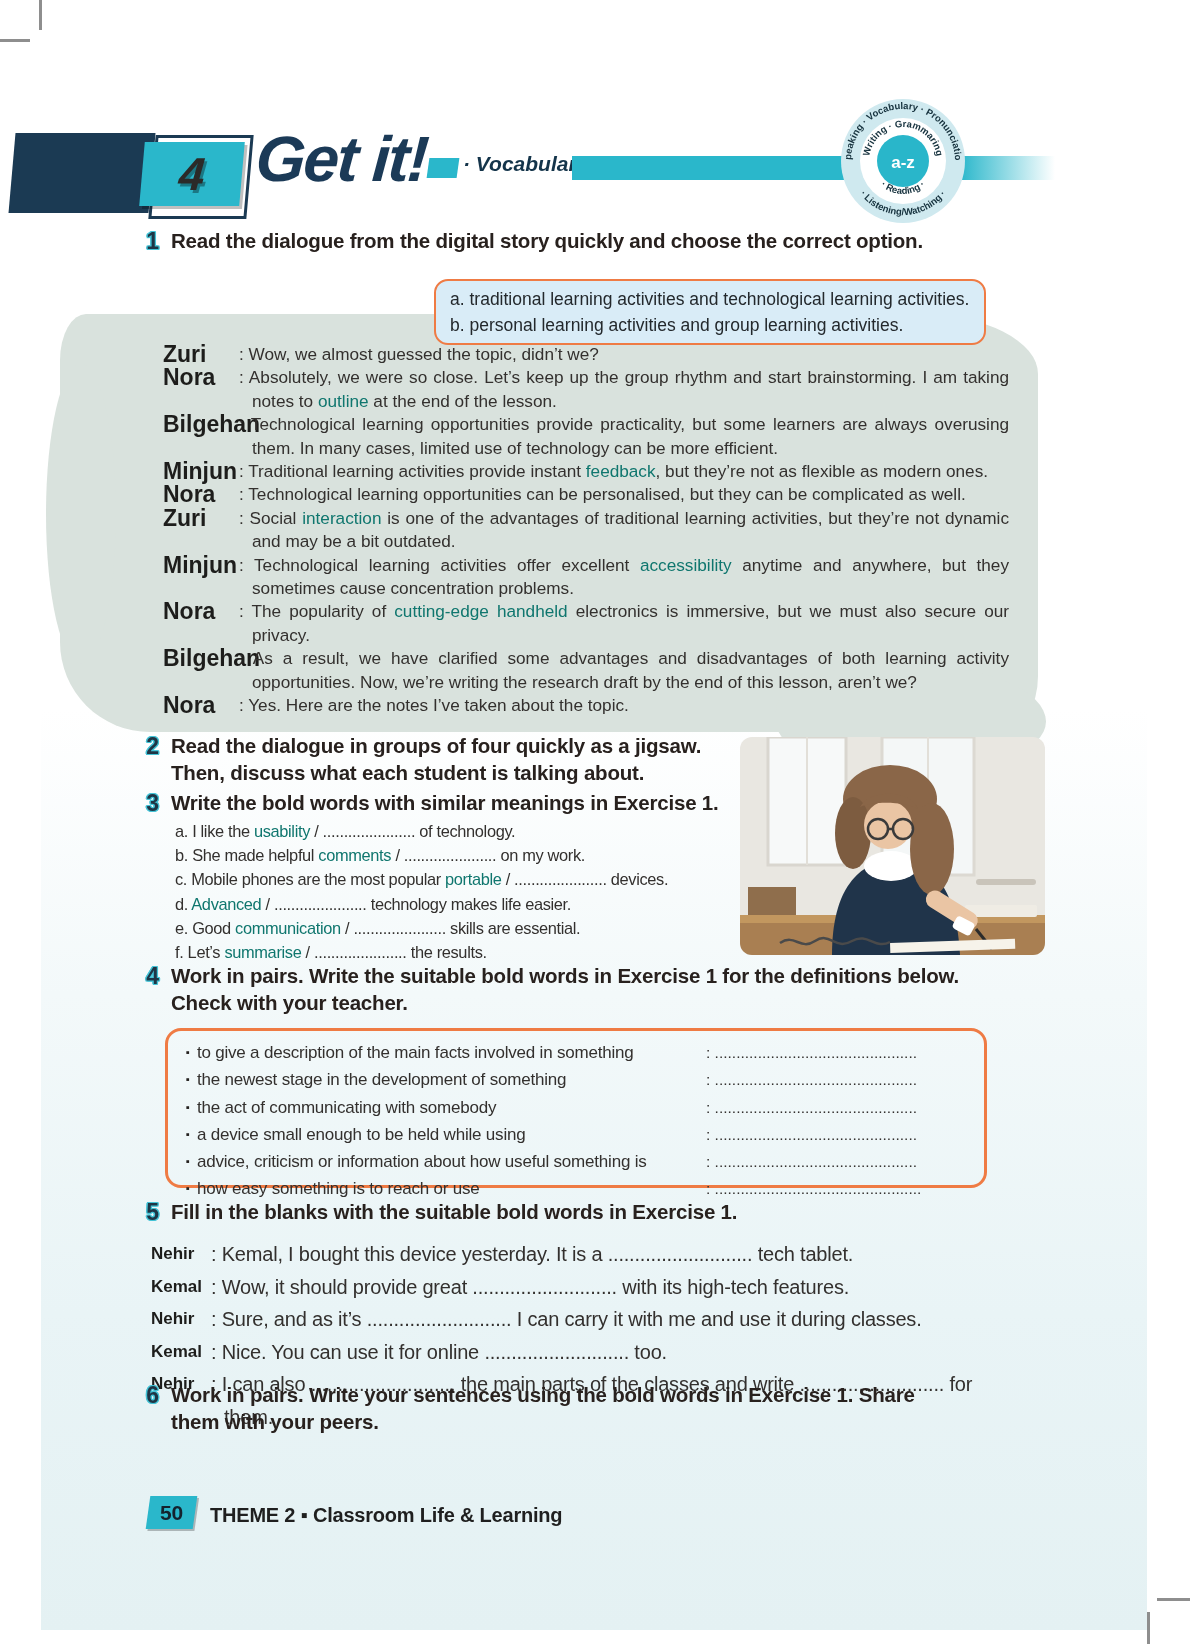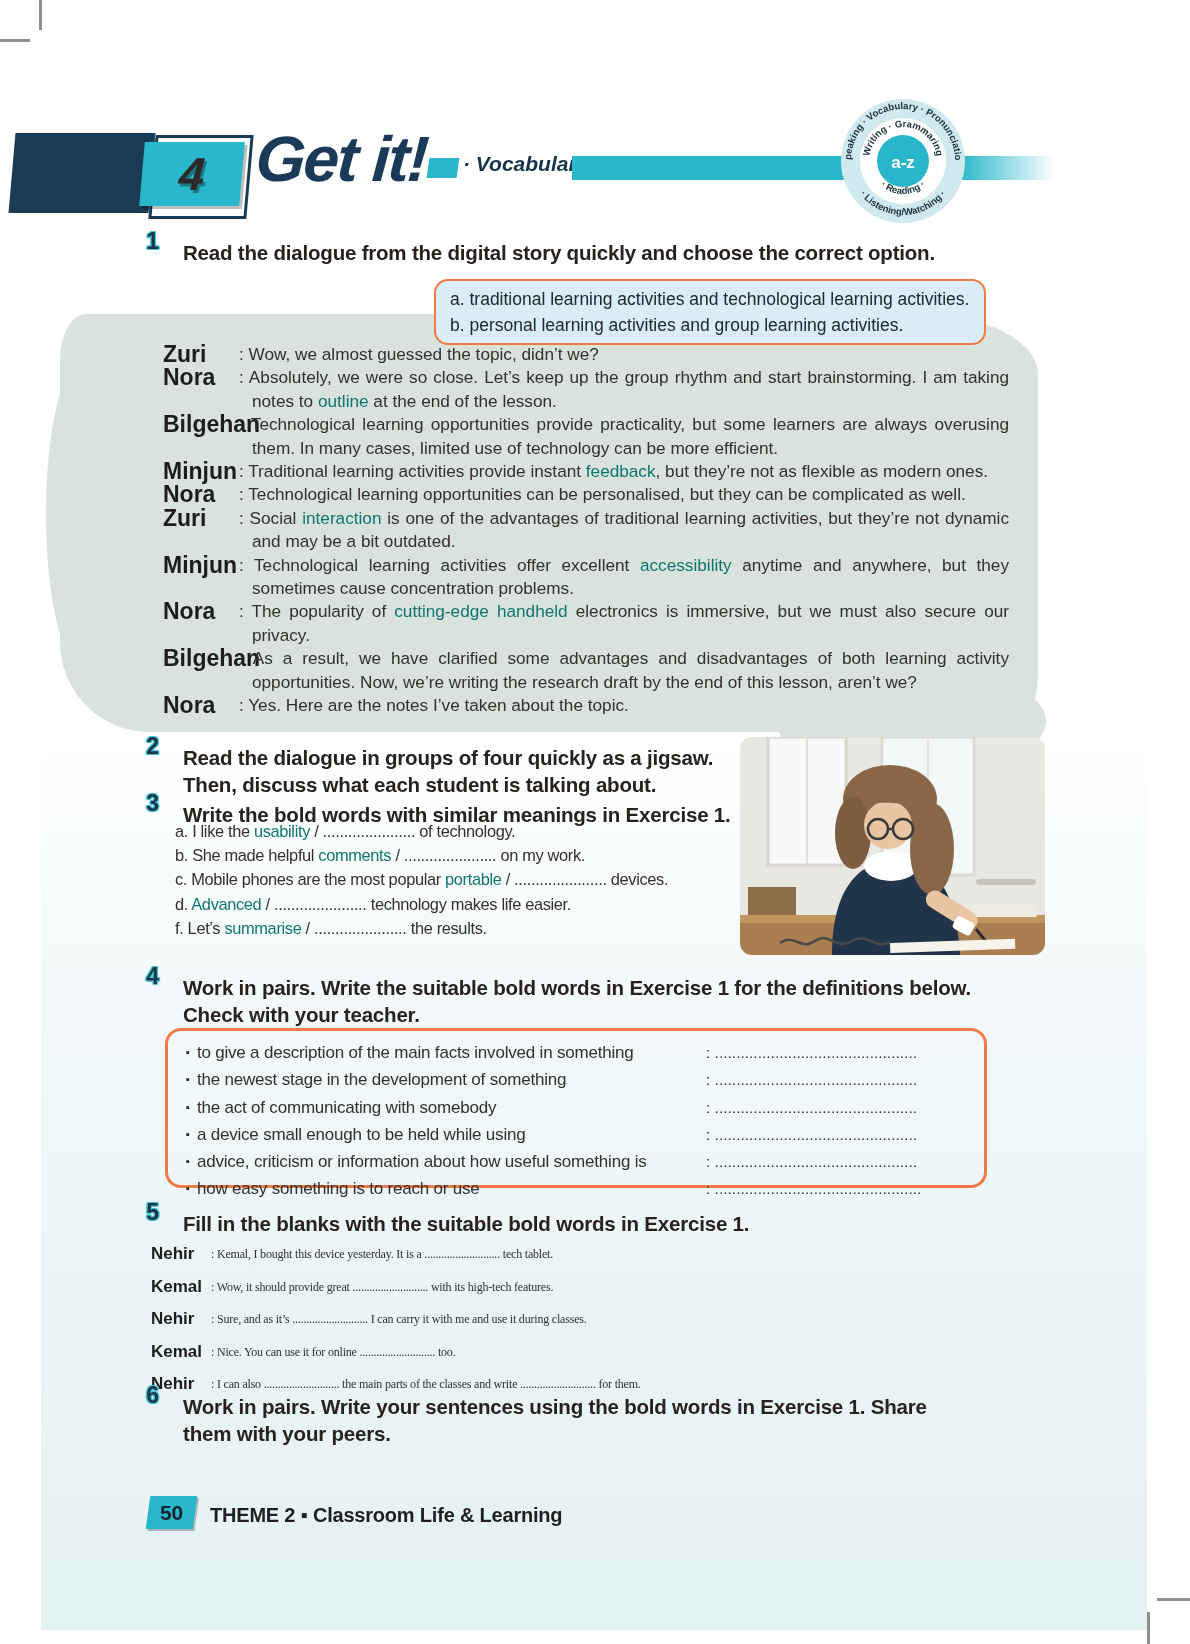--- a/index.html
+++ b/index.html
@@ -21,21 +21,21 @@
   .hdr-section{position:absolute;left:463px;top:152px;font-size:21px;font-weight:700;font-style:italic;color:#14344a;}
   .hdr-bar{position:absolute;left:572px;top:156px;width:390px;height:24px;background:#2ab7cb;}
   .hdr-bar-fade{position:absolute;left:960px;top:156px;width:95px;height:24px;
         background:linear-gradient(to right,#2ab7cb,rgba(255,255,255,0));}
   .badge{position:absolute;left:838px;top:96px;width:130px;height:130px;}
   
   .ex{position:absolute;display:flex;gap:12px;align-items:flex-start;}
   .ex-num{font-size:23px;font-weight:800;color:#1e3545;line-height:26px;min-width:16px;text-align:right;
         text-shadow:1.4px 0 0 #44c3d6,-1.4px 0 0 #44c3d6,0 1.4px 0 #44c3d6,0 -1.4px 0 #44c3d6,
                     1px 1px 0 #44c3d6,-1px -1px 0 #44c3d6,1px -1px 0 #44c3d6,-1px 1px 0 #44c3d6;}
-  .ex-title{font-size:20.5px;font-weight:700;color:#28211e;line-height:26.5px;letter-spacing:-.2px;margin:12px;}
+  .ex-title{font-size:20.5px;font-weight:700;color:#28211e;line-height:26.5px;letter-spacing:-.2px;margin:0;}
   
   .stem-box{position:absolute;left:178px;top:284px;width:252px;height:34px;background:#fff;border:2.5px solid #ef7b44;
         border-radius:10px;display:flex;align-items:center;justify-content:center;z-index:3;}
   .stem-box span{font-size:17px;font-weight:700;color:#1d1d1b;}
   .opt-box{position:absolute;left:434px;top:267px;width:552px;height:66px;background:#d9ecf7;border:2.5px solid #ef7b44;
         border-radius:14px;z-index:2;display:flex;flex-direction:column;justify-content:center;padding:2px 14px;box-sizing:border-box;margin-top:12px;}
   .opt-box div{font-size:17.5px;color:#23282c;line-height:26px;}
   
   .sage{position:absolute;left:60px;top:314px;width:978px;height:418px;background:#d9e2dd;
         border-radius:26px 120px 36px 90px / 46px 60px 56px 90px;z-index:0;}
@@ -57,21 +57,21 @@
   .def-box{position:absolute;left:165px;top:1028px;width:822px;height:160px;border:3px solid #ef7b44;border-radius:16px;
         background:transparent;box-sizing:border-box;padding:9px 16px 0 18px;z-index:2;}
   .def-row{display:flex;align-items:baseline;line-height:25.3px;}
   .def-bullet{font-size:11px;color:#23201e;margin-right:7px;position:relative;top:-2px;}
   .def-text{flex:1;font-size:17px;color:#33302e;letter-spacing:-.2px;}
   .def-answer{width:262px;flex:none;font-size:15.5px;color:#33302e;}
   
   .lines5{position:absolute;left:151px;top:1238px;width:866px;}
   .dlg5-row{display:flex;}
   .dlg5-name{width:60px;flex:none;font-weight:700;color:#1d1d1b;font-size:17px;line-height:32.5px;}
-  .dlg5-text{flex:1;font-size:12px;color:#33302e;line-height:32.5px;letter-spacing:-.2px;padding-left:13px;text-indent:-13px;font-family:Liberation Serif, serif;}
+  .dlg5-text{flex:1;font-size:20px;color:#33302e;line-height:32.5px;letter-spacing:-.2px;padding-left:13px;text-indent:-13px;}
   
   .pg-box{position:absolute;left:148px;top:1496px;width:47px;height:33px;background:#2ab7cb;transform:skewX(-8deg);
         display:flex;align-items:center;justify-content:center;box-shadow:2px 2px 0 rgba(0,0,0,.25);}
   .pg-box span{font-size:21px;font-weight:700;color:#14222e;transform:skewX(8deg);}
   .theme-label{position:absolute;left:210px;top:1504px;font-size:20px;font-weight:700;color:#1f1f1f;letter-spacing:-.2px;}
 </style>
 </head>
 <body>
 
 <div id="page">
@@ -191,20 +191,21 @@
   </div>
   <div class="items" id="ex3-items">
   <div class="item-text"><span>a. I like the </span><b>usability</b><span> / ...................... of technology.</span></div>
 
   <div class="item-text"><span>b. She made helpful </span><b>comments</b><span> / ...................... on my work.</span></div>
 
   <div class="item-text"><span>c. Mobile phones are the most popular </span><b>portable</b><span> / ...................... devices.</span></div>
 
   <div class="item-text"><span>d. </span><b>Advanced</b><span> / ...................... technology makes life easier.</span></div>
 
+  <div class="item-text"><span>e. Good </span><b>communication</b><span> / ...................... skills are essential.</span></div>
 
   <div class="item-text"><span>f.  Let’s </span><b>summarise</b><span> / ...................... the results.</span></div>
 </div>
 
   <div class="photo">
     <svg viewBox="0 0 305 218" width="305" height="218">
       <rect x="0" y="0" width="305" height="218" fill="#e9e7e1"></rect>
       <rect x="28" y="0" width="78" height="128" fill="#f7f9f9" stroke="#d9d6cf" stroke-width="3"></rect>
       <rect x="142" y="0" width="92" height="138" fill="#f4f7f7" stroke="#dcd9d2" stroke-width="3"></rect>
       <line x1="67" y1="0" x2="67" y2="128" stroke="#e2dfd8" stroke-width="2"></line>

